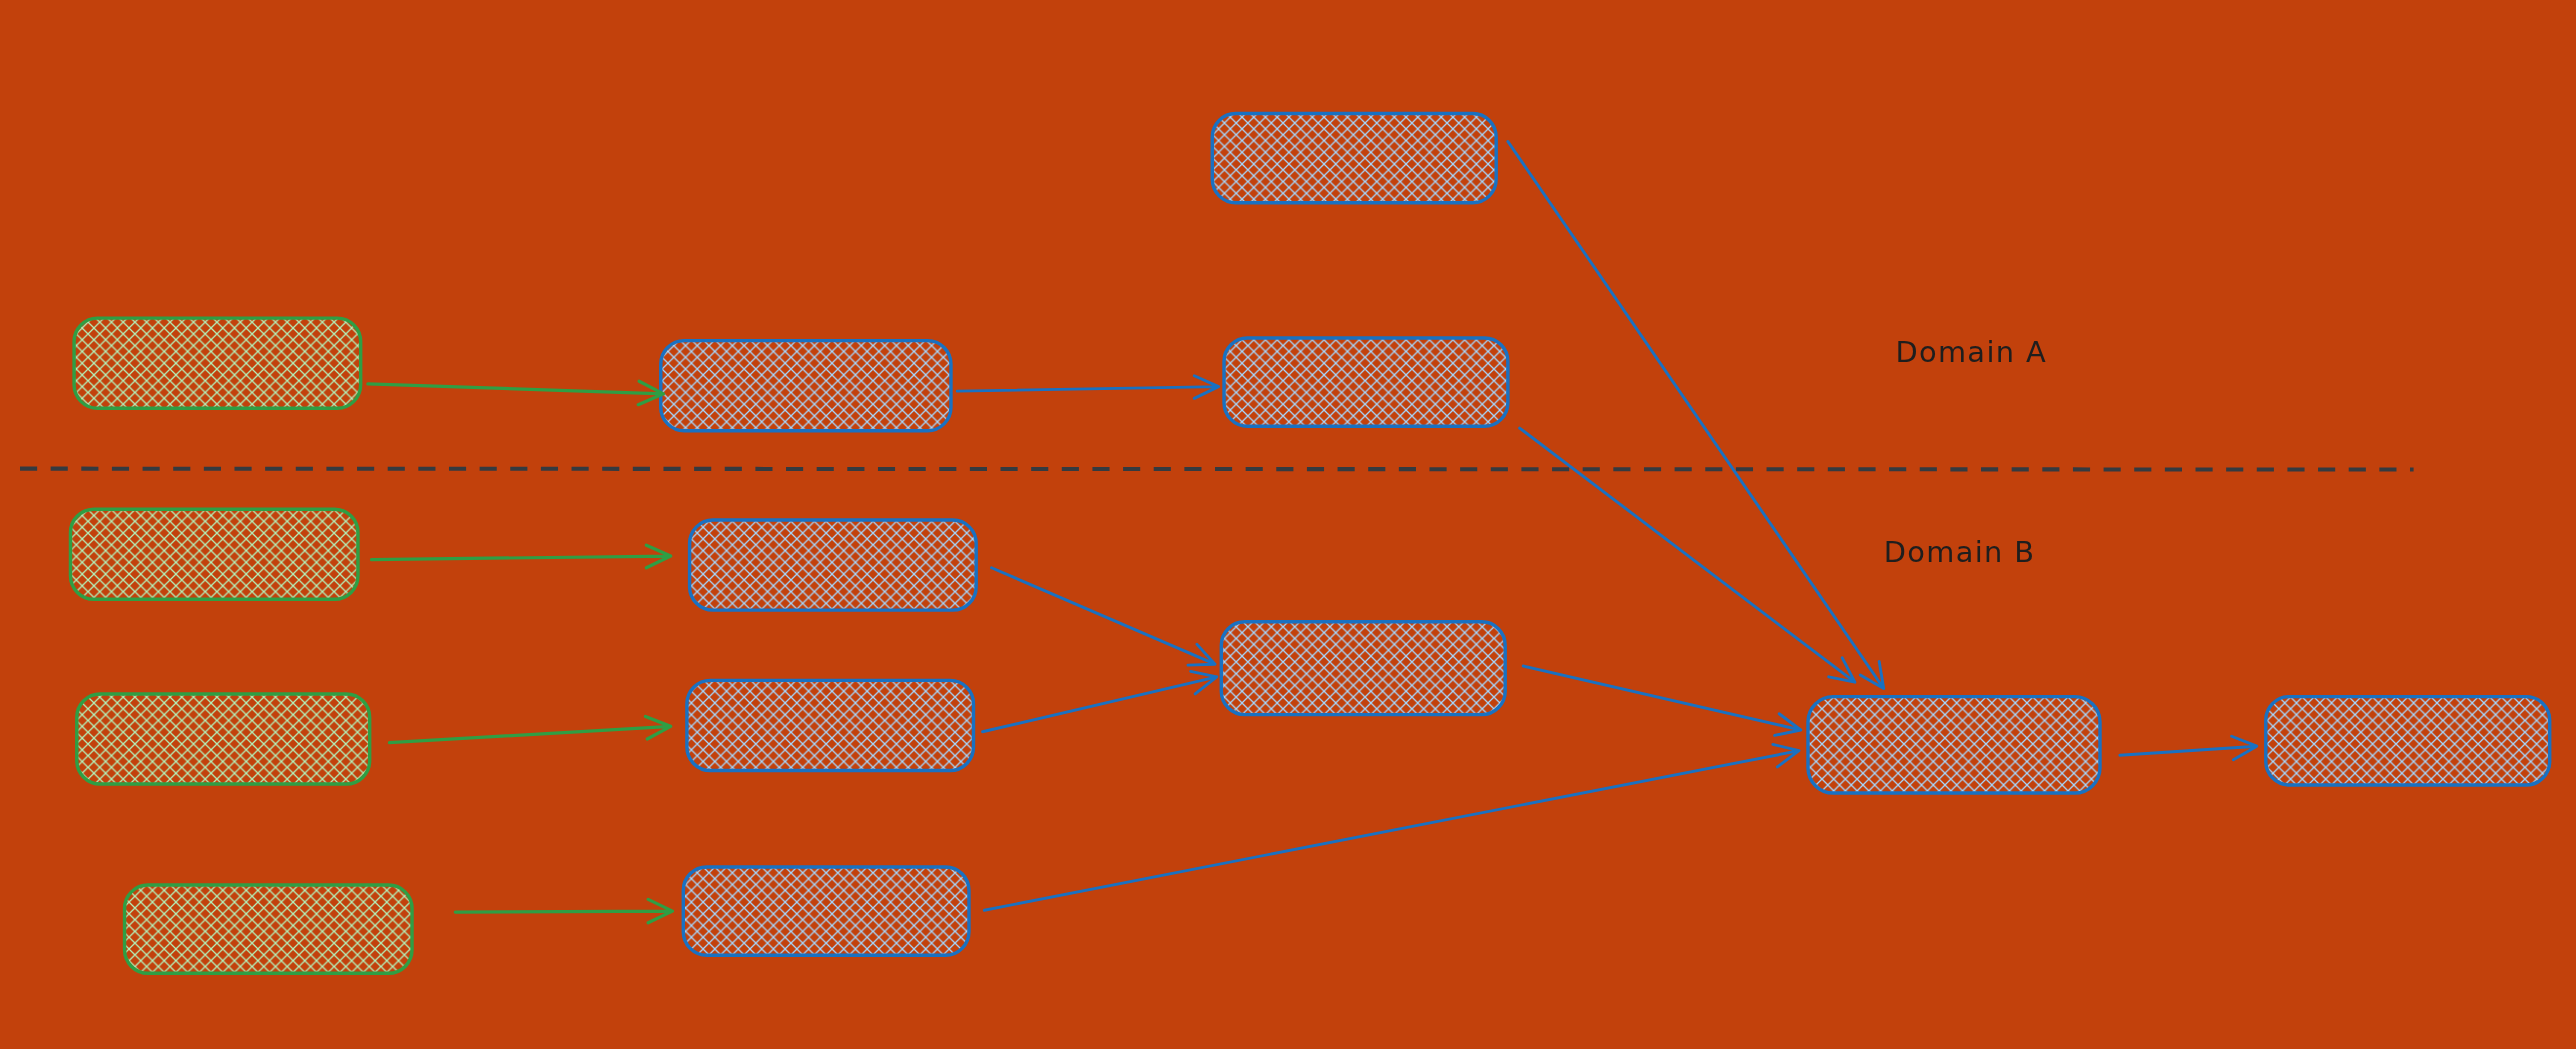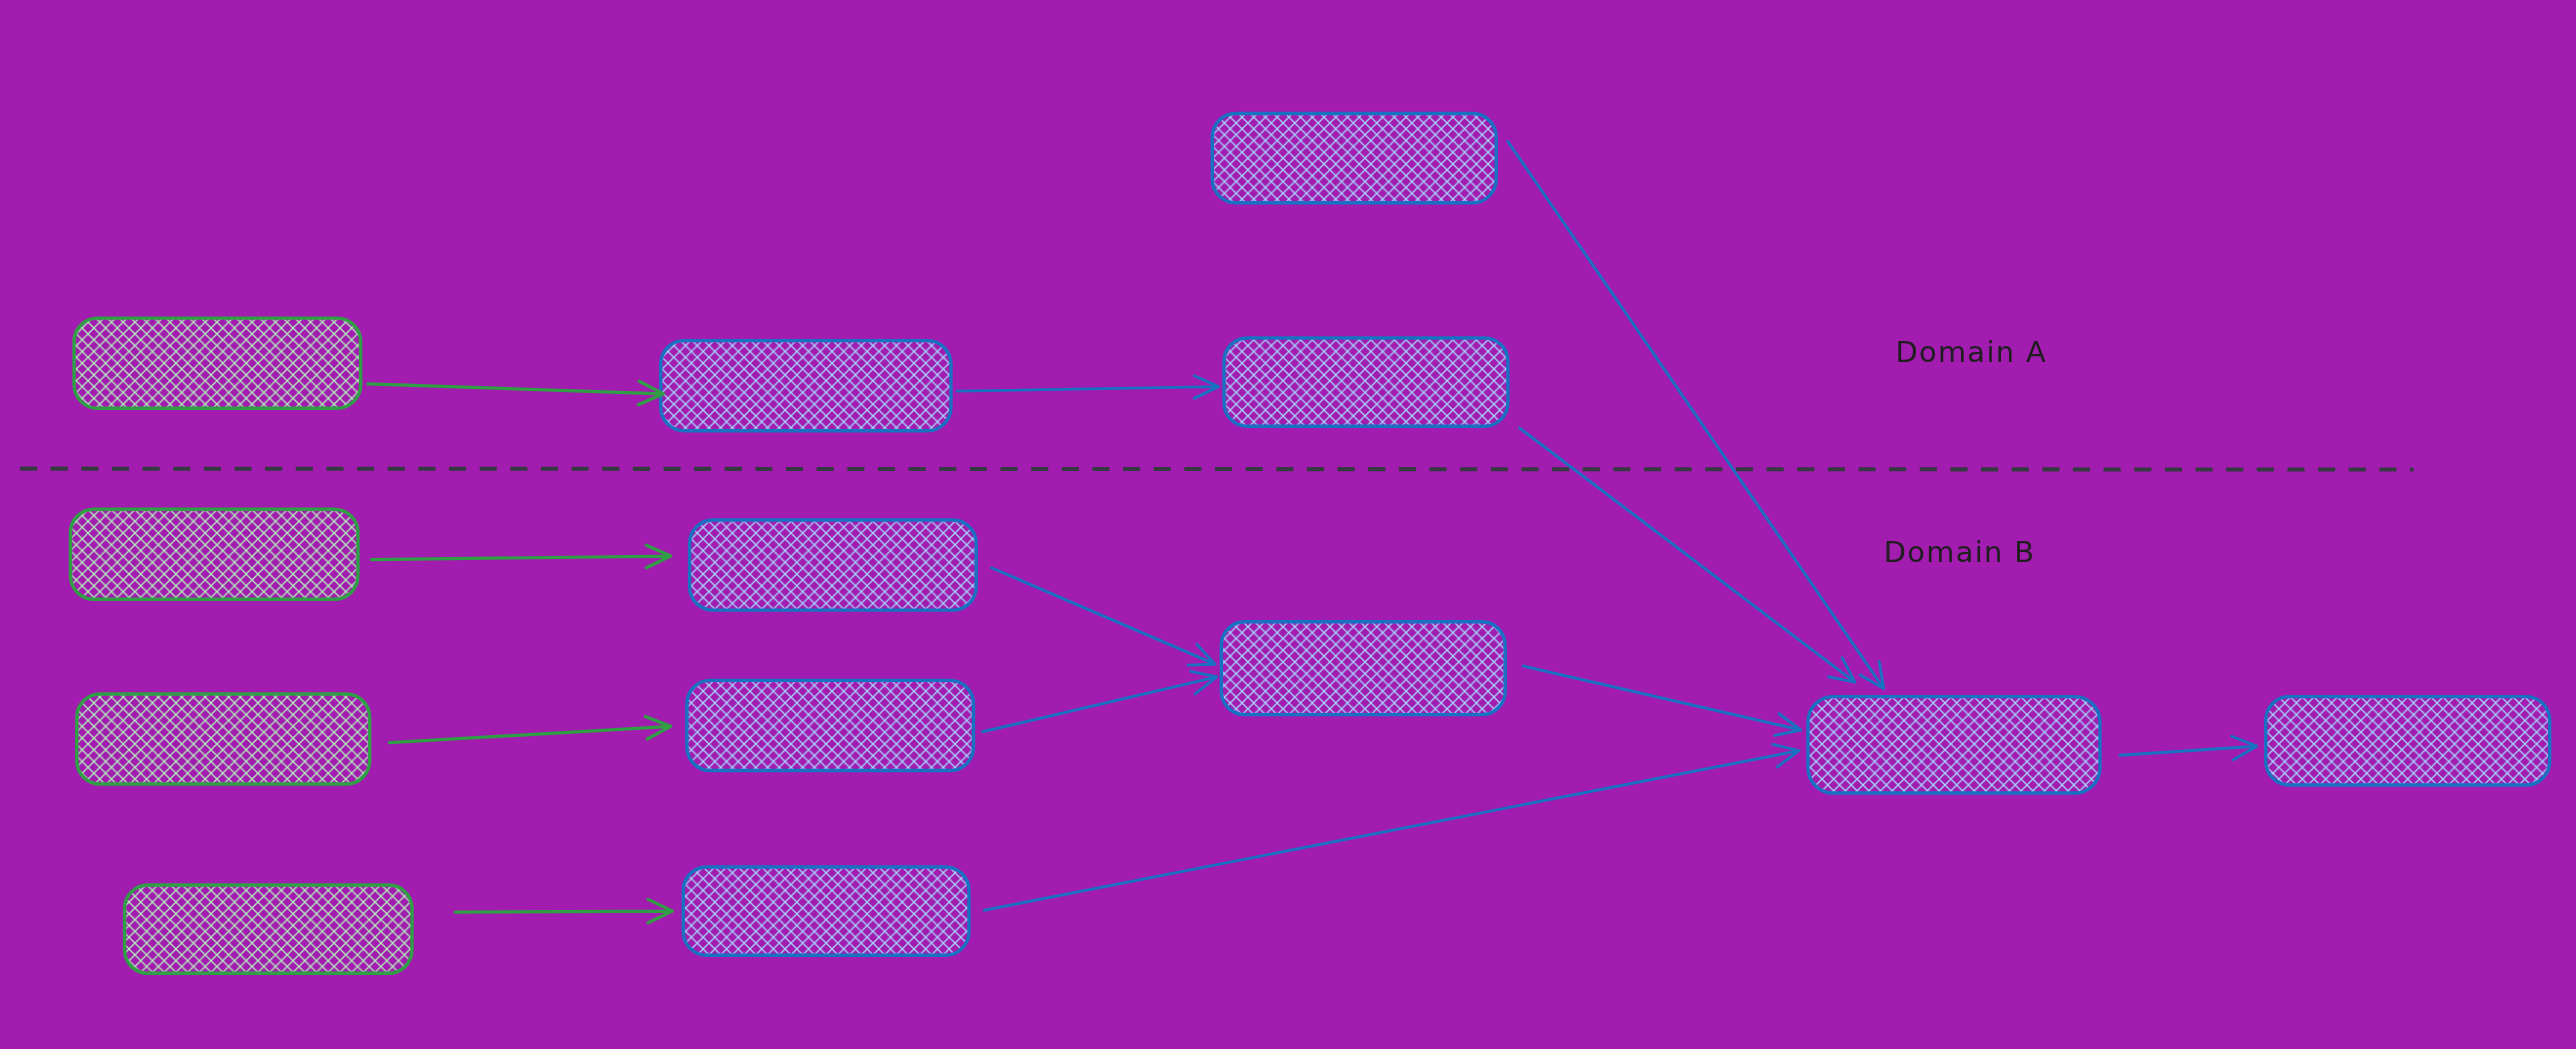--- a/index.html
+++ b/index.html
@@ -5,21 +5,21 @@
   html, body {
     margin: 0;
     padding: 0;
     background: #ffffff;
     font-family: "DejaVu Sans", "Liberation Sans", sans-serif;
   }
   .canvas-wrap {
     position: relative;
     width: 2576px;
     height: 1049px;
-    background: #a21caf;
+    background: #c2410c;
     overflow: hidden;
   }
   svg { display: block; }
   text.domain-label {
     font-size: 32px;
     font-weight: 500;
     letter-spacing: 1.5px;
     font-family: "DejaVu Sans", "Liberation Sans", sans-serif;
   }
 </style>

